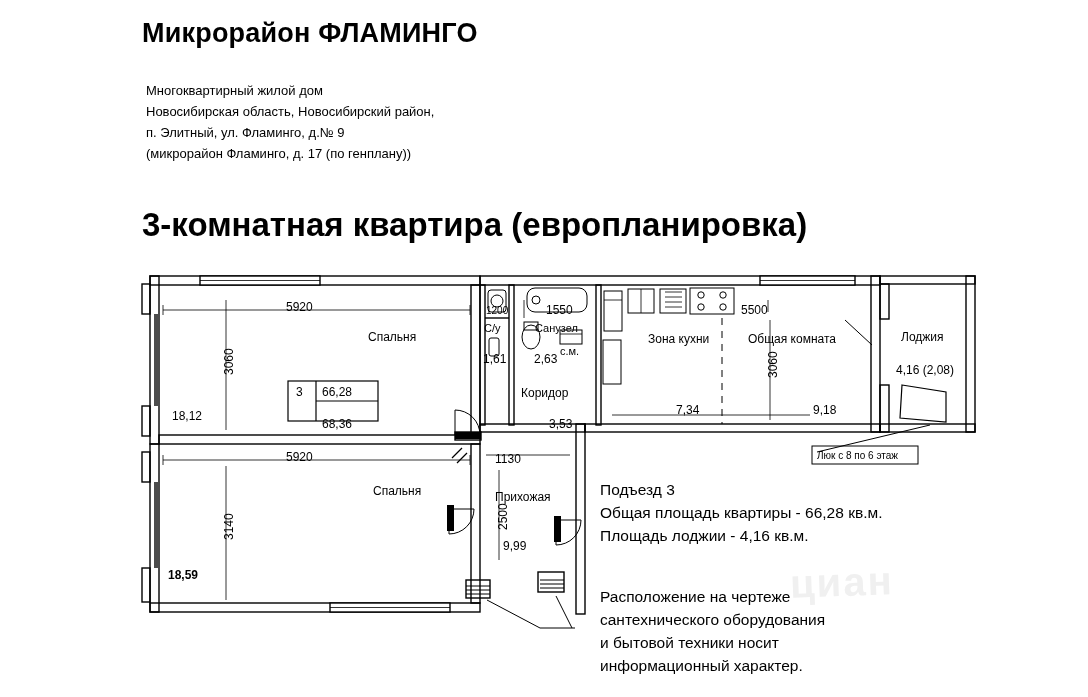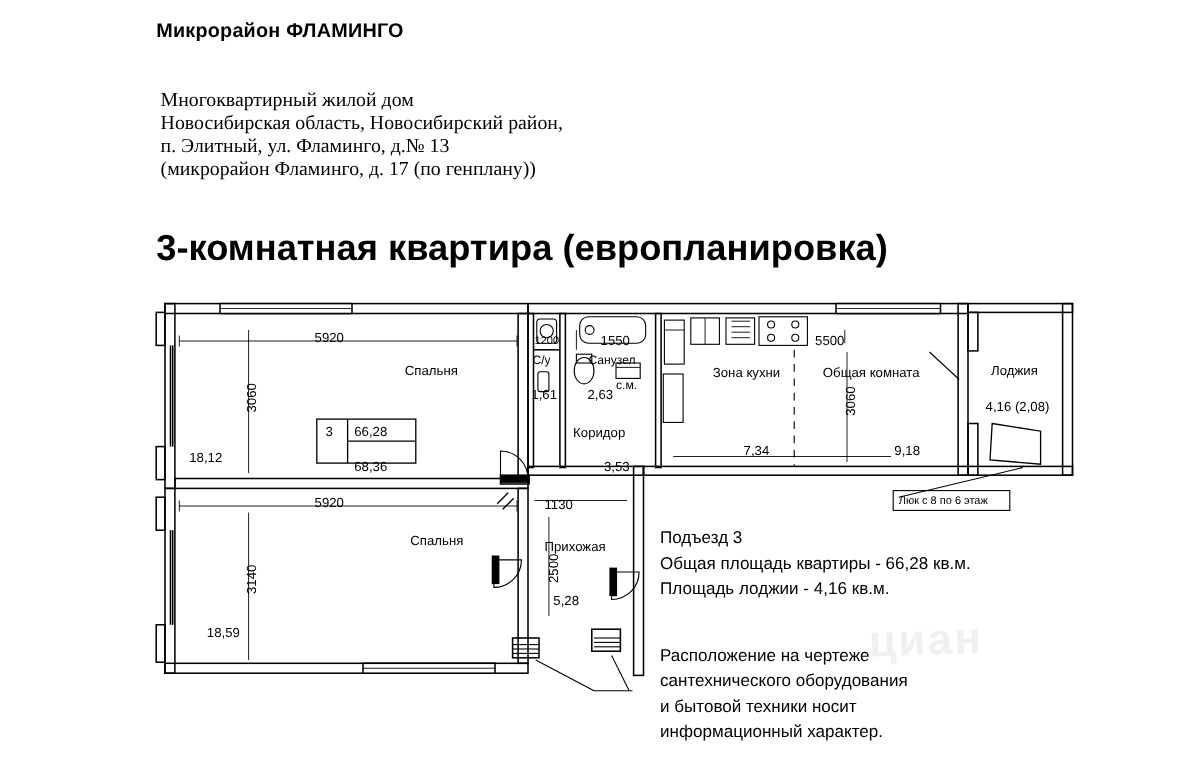--- a/index.html
+++ b/index.html
@@ -9,25 +9,25 @@
     font-family:"Liberation Sans", sans-serif;
     color:#000;
     position:relative;
     overflow:hidden;
   }
   .page{position:absolute;inset:0;}
 
   
   .title-main{
     position:absolute;left:142px;top:18px;
-    font-size:18px;font-weight:bold;letter-spacing:.2px;
+    font-size:27px;font-weight:bold;letter-spacing:.2px;
   }
   .subtitle{
     position:absolute;left:146px;top:80px;
-    font-size:18px;line-height:21px;font-family:Liberation Serif, serif;
+    font-size:13px;line-height:21px;
   }
   .subtitle div{white-space:nowrap;}
   .title-flat{
     position:absolute;left:142px;top:206px;
     font-size:33px;font-weight:bold;
   }
 
   
   .info-block{
     position:absolute;left:600px;top:478px;
@@ -58,21 +58,21 @@
 </head>
 <body>
 
 <div class="page">
 
   <div class="title-main">Микрорайон ФЛАМИНГО</div>
 
   <div class="subtitle">
     <div>Многоквартирный жилой дом</div>
     <div>Новосибирская область, Новосибирский район,</div>
-    <div>п. Элитный, ул. Фламинго, д.№ 13</div>
+    <div>п. Элитный, ул. Фламинго, д.№ 9</div>
     <div>(микрорайон Фламинго, д. 17 (по генплану))</div>
   </div>
 
   <div class="title-flat">3-комнатная квартира (европланировка)</div>
 
   <div class="watermark">циан</div>
 
   <svg class="plan" viewBox="0 0 1088 697" xmlns="http://www.w3.org/2000/svg">
     <g fill="none" stroke="#000" stroke-width="1.4">
 
@@ -221,24 +221,24 @@
   <div class="lbl" style="left:495px;top:490px;">Прихожая</div>
   <div class="lbl" style="left:648px;top:332px;">Зона кухни</div>
   <div class="lbl" style="left:748px;top:332px;">Общая комната</div>
   <div class="lbl" style="left:901px;top:330px;">Лоджия</div>
   <div class="lbl sm" style="left:484px;top:322px;">С/у</div>
   <div class="lbl sm" style="left:535px;top:322px;">Санузел</div>
 
   <div class="lbl" style="left:483px;top:352px;">1,61</div>
   <div class="lbl" style="left:534px;top:352px;">2,63</div>
   <div class="lbl sm" style="left:560px;top:345px;">с.м.</div>
-  <div class="lbl" style="left:503px;top:539px;">5,28</div>
+  <div class="lbl" style="left:503px;top:539px;">9,99</div>
   <div class="lbl" style="left:896px;top:363px;">4,16 (2,08)</div>
   <div class="lbl" style="left:172px;top:409px;">18,12</div>
-  <div class="lbl" style="left:188px;top:568px;">18,59</div>
+  <div class="lbl" style="left:168px;top:568px;font-weight:bold;">18,59</div>
   <div class="lbl" style="left:813px;top:403px;">9,18</div>
   <div class="lbl" style="left:676px;top:403px;">7,34</div>
   <div class="lbl" style="left:549px;top:417px;">3,53</div>
 
   <div class="lbl" style="left:546px;top:303px;">1550</div>
   <div class="lbl" style="left:741px;top:303px;">5500</div>
   <div class="lbl vert" style="left:766px;top:378px;">3060</div>
   <div class="lbl" style="left:495px;top:452px;">1130</div>
   <div class="lbl vert" style="left:496px;top:530px;">2500</div>
   <div class="lbl xs" style="left:486px;top:305px;">1200</div>

